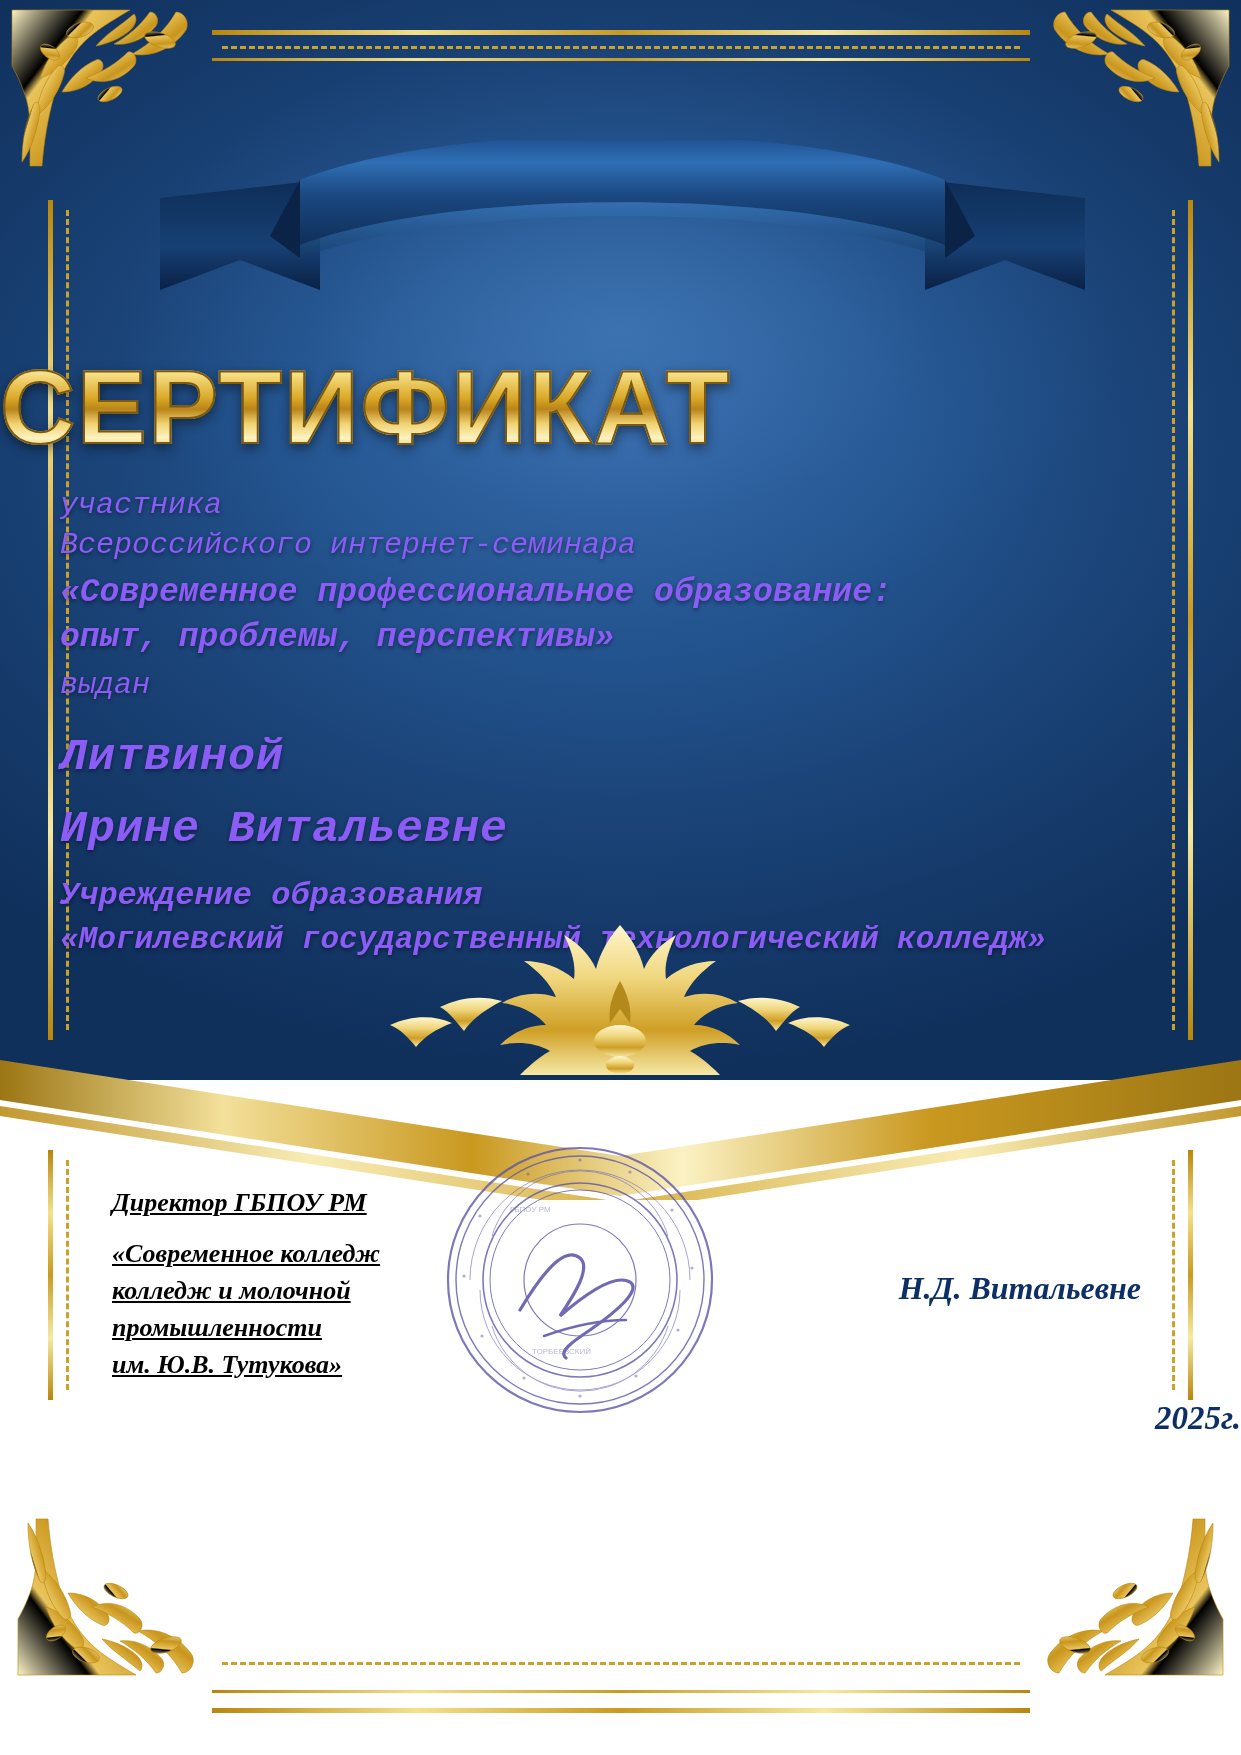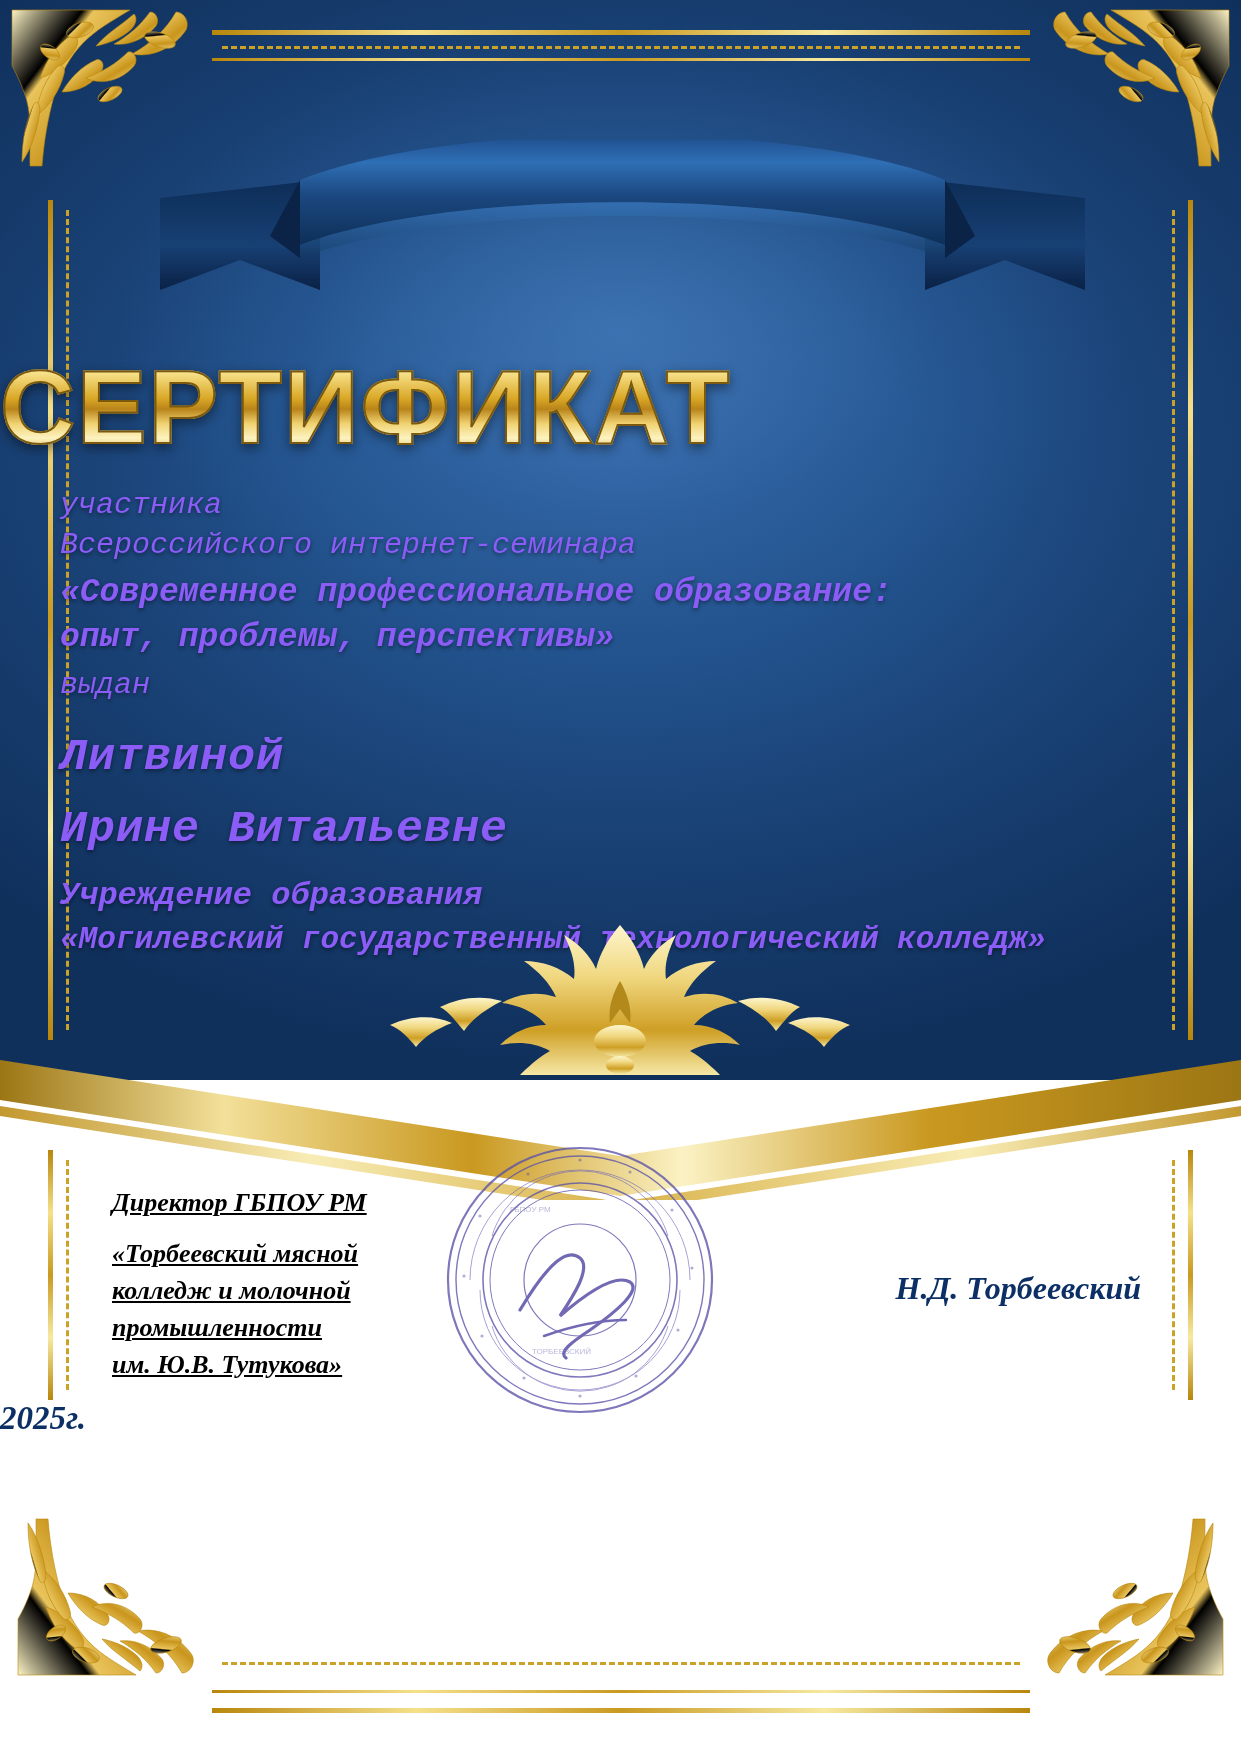--- a/index.html
+++ b/index.html
@@ -170,21 +170,21 @@
     right: 100px; top: 1270px;
     color: #0c2f66;
     font-weight: bold;
     font-style: italic;
     font-size: 32px;
   }
   .year {
     position: absolute;
     left: 0; top: 1400px;
     width: 1241px;
-    text-align: left;
+    text-align: right;
     color: #0c2f66;
     font-weight: bold;
     font-style: italic;
     font-size: 33px;
   }
   .stamp {
     position: absolute;
     left: 440px; top: 1140px;
     width: 280px; height: 280px;
     opacity: 0.78;
@@ -418,22 +418,22 @@
       <text x="70" y="72">ГБПОУ РМ</text>
       <text x="92" y="214">ТОРБЕЕВСКИЙ</text>
     </g>
     <path d="M80,170 C110,120 128,108 140,118 C152,128 132,158 120,176 C150,150 176,134 190,142 C202,150 176,172 150,190 C132,202 118,212 126,218" fill="none" stroke="#4a3fa0" stroke-width="3.2" stroke-linecap="round"></path>
     <path d="M104,196 C132,186 160,180 186,180" fill="none" stroke="#4a3fa0" stroke-width="2.4" stroke-linecap="round"></path>
   </svg>
 
   <div class="sig-block">
     <div>Директор ГБПОУ РМ</div>
     <div style="height:14px"></div>
-    <div>«Торбеевский мясной</div>
+    <div>«Современное колледж</div>
     <div>колледж и молочной</div>
     <div>промышленности</div>
     <div>им. Ю.В. Тутукова»</div>
   </div>
 
-  <div class="sig-name">Н.Д. Торбеевский</div>
+  <div class="sig-name">Н.Д. Витальевне</div>
   <div class="year">2025г.</div>
 
 </div>
 
 </body></html>

